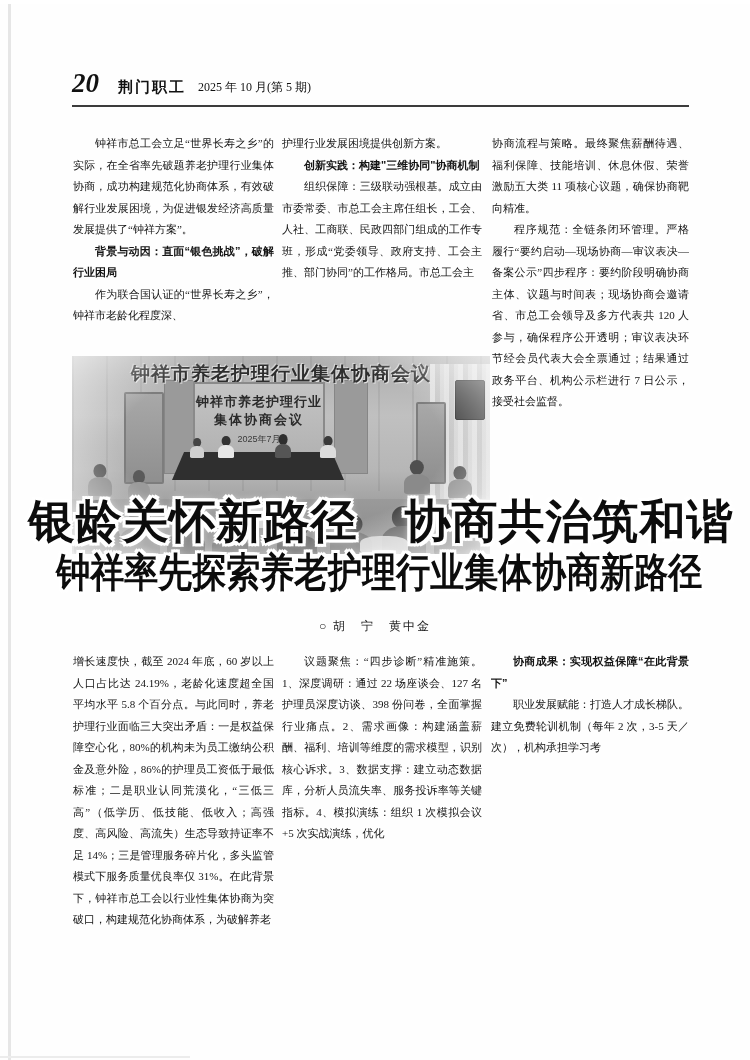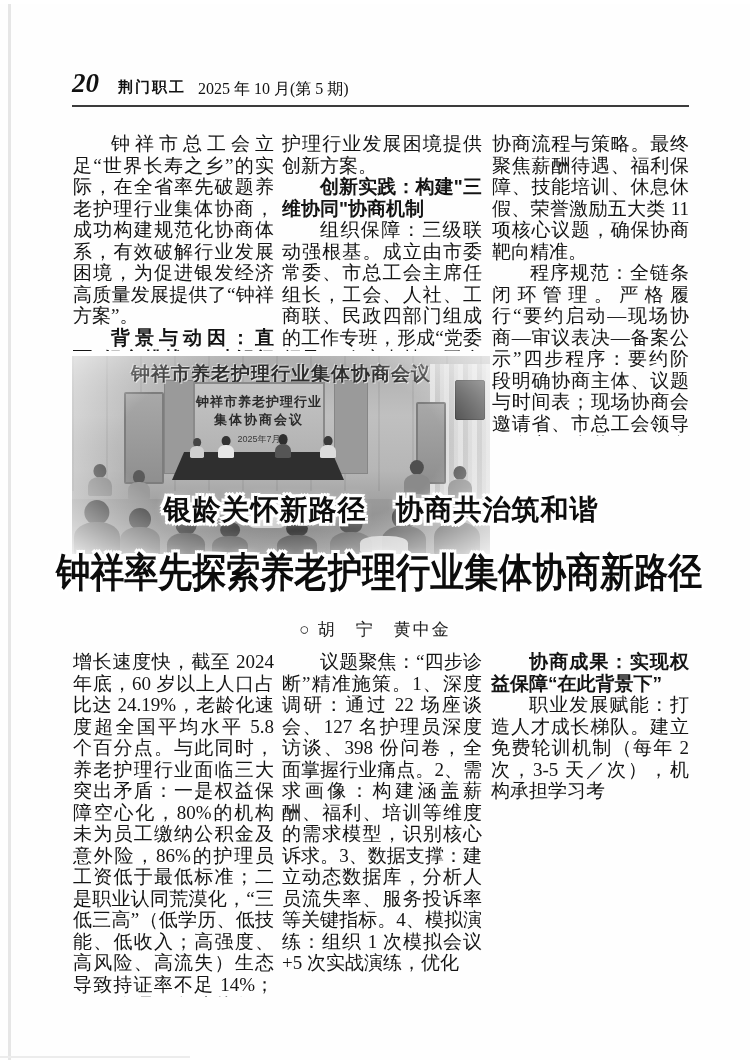--- a/index.html
+++ b/index.html
@@ -10,25 +10,25 @@
     font-family:"Liberation Serif", serif; color:#141414;
   }
   
   .edge-left { position:absolute; left:8px; top:0; width:3px; height:100%; background:#e6e6e6; }
   .edge-bottom { position:absolute; left:0; bottom:6px; width:190px; height:2px; background:#ececec; }
 
   
   .masthead { position:absolute; left:72px; top:64px; width:618px; height:38px; }
   .page-num { position:absolute; left:0; top:0; font-size:27px; font-weight:bold; font-style:italic; font-family:"Liberation Serif", serif; color:#111; }
   .pub-name { position:absolute; left:46px; top:10px; font-size:15px; font-weight:bold; font-family:"Liberation Sans", sans-serif; letter-spacing:2px; color:#111; }
-  .issue { position:absolute; left:126px; top:11px; font-size:16px; font-family:"Liberation Serif", serif; color:#111; }
+  .issue { position:absolute; left:126px; top:11px; font-size:12px; font-family:"Liberation Serif", serif; color:#111; }
   .head-rule { position:absolute; left:72px; top:101px; width:617px; height:2px; background:#3c3c3c; }
 
   
-  .col { position:absolute; font-size:19px; line-height:21.5px; text-align:justify; overflow:hidden; }
+  .col { position:absolute; font-size:11px; line-height:21.5px; text-align:justify; overflow:hidden; }
   .col p { margin:0; }
   .ind { text-indent:2em; }
   .subhead { font-weight:bold; font-family:"Liberation Sans", sans-serif; }
 
   .tc1 { left:73px;  top:129px; width:201px; height:218px; }
   .tc2 { left:282px; top:129px; width:200px; height:218px; }
   .tc3 { left:492px; top:129px; width:197px; height:303px; }
 
   .bc1 { left:73px;  top:647px; width:201px; height:346px; }
   .bc2 { left:282px; top:647px; width:200px; height:346px; }
@@ -71,25 +71,25 @@
   .vignette { position:absolute; inset:0;
     background:radial-gradient(ellipse at 50% 45%, rgba(255,255,255,0) 55%, rgba(255,255,255,0.85) 100%); }
 
   
   .headline {
     position:absolute; left:0; width:750px; text-align:center; white-space:nowrap;
     font-family:"Liberation Sans", sans-serif; font-weight:900; color:#0c0c0c;
     text-shadow:-3px -3px 0 #fff, 3px -3px 0 #fff, -3px 3px 0 #fff, 3px 3px 0 #fff,
                 -3px 0 0 #fff, 3px 0 0 #fff, 0 -3px 0 #fff, 0 3px 0 #fff, 0 0 9px #fff;
   }
-  .hl1 { top:487px; font-size:28px; letter-spacing:1px;padding-left:12px; }
+  .hl1 { top:487px; font-size:46px; letter-spacing:1px;padding-left:12px; }
   .hl2 { top:541px; font-size:40px; transform:scaleX(.85); transform-origin:50% 50%; }
 
   .byline { position:absolute; left:0; top:614px; width:750px; text-align:center;
-    font-size:17px; letter-spacing:2px; color:#1a1a1a; font-family:"Liberation Serif", serif; }
+    font-size:12px; letter-spacing:2px; color:#1a1a1a; font-family:"Liberation Serif", serif; }
 </style>
 </head>
 <body>
 
 <div class="page">
   <div class="edge-left"></div>
   <div class="edge-bottom"></div>
 
   <div class="masthead">
     <div class="page-num">20</div>

